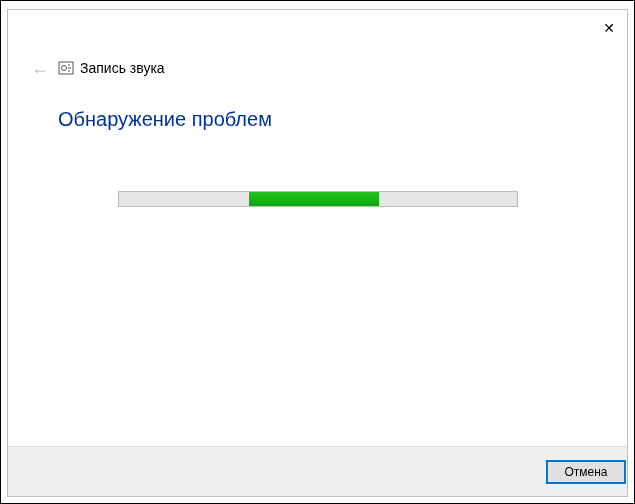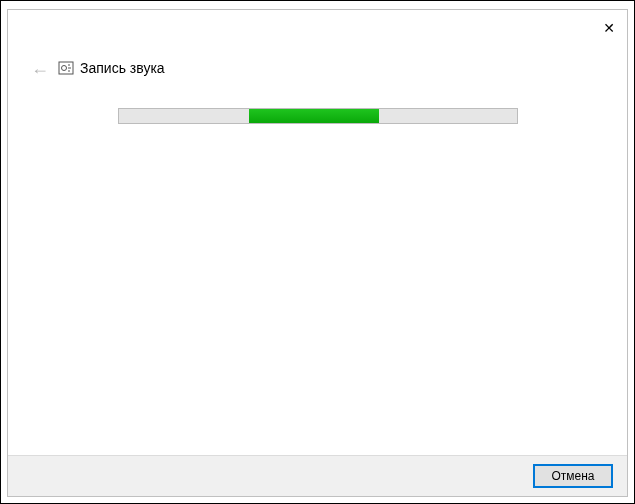--- a/index.html
+++ b/index.html
@@ -110,27 +110,27 @@
     }
     .progress-segment {
       position: absolute;
       top: 0;
       left: 130px;
       width: 130px;
       height: 100%;
       background: linear-gradient(to bottom, #1fc41f 0%, #0aa80a 100%);
     }
     .footer {
-      height: 41px;
+      height: 50px;
       border-top: 1px solid #dcdcdc;
       background: #f0f0f0;
       display: flex;
       align-items: center;
       justify-content: flex-end;
-      padding: 0 14px;
+      padding: 0 1px;
     }
     .cancel-btn {
       min-width: 80px;
       height: 24px;
       background: #e1e1e1;
       border: 2px solid #0078d7;
       font-size: 12px;
       font-family: "Segoe UI", Tahoma, sans-serif;
       cursor: pointer;
       padding: 0 14px;
@@ -157,20 +157,21 @@
           <svg viewBox="0 0 16 14">
             <rect x="1" y="1" width="14" height="12" fill="none" stroke="#555" stroke-width="1"></rect>
             <circle cx="6" cy="7" r="2.5" fill="none" stroke="#555" stroke-width="1"></circle>
             <path d="M10 4 L12 4 M10 7 L13 7 M10 10 L12 10" stroke="#555" stroke-width="1"></path>
           </svg>
         </span>
         <span class="app-title">Запись звука</span>
       </div>
 
       <div class="content">
+        <h1 class="heading">Обнаружение проблем</h1>
         <div class="progress-wrap">
           <div class="progress-bar">
             <div class="progress-segment"></div>
           </div>
         </div>
       </div>
 
       <div class="footer">
         <button class="cancel-btn">Отмена</button>
       </div>

